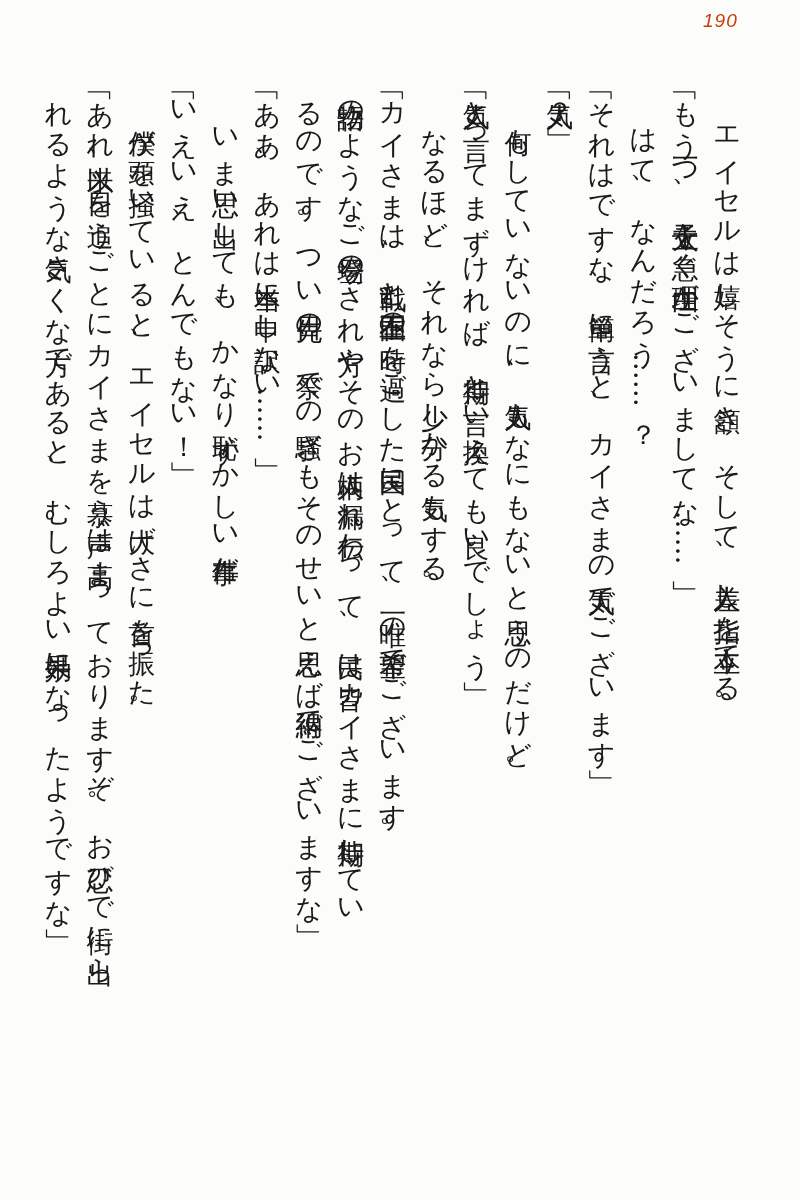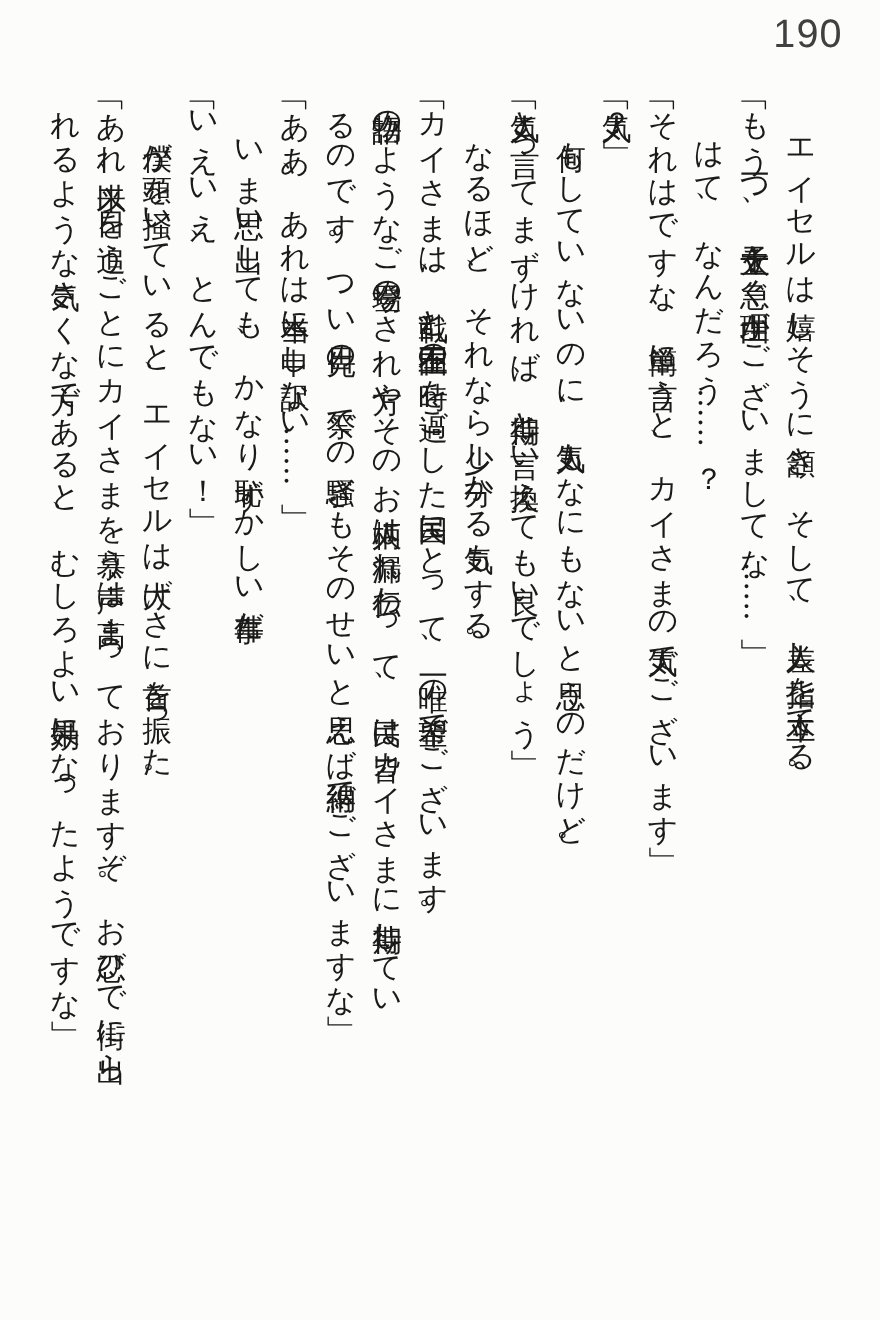--- a/index.html
+++ b/index.html
@@ -11,24 +11,25 @@
     height: 1200px;
     position: relative;
     overflow: hidden;
     background: #fcfcfa;
     font-family: "DejaVu Serif", "Liberation Serif", serif;
   }
   .page-number {
     position: absolute;
     top: 10px;
     left: 703px;
-    font-size: 36px;
+    font-size: 19px;
     letter-spacing: 1px;
-    color: #404040;
+    color: #c2410c;
     font-family: "Liberation Sans", "DejaVu Sans", sans-serif;
+    font-style: italic;
   }
   .text-block {
     position: absolute;
     top: 83px;
     right: 52px;
     height: 1086px;
     writing-mode: vertical-rl;
     text-orientation: mixed;
     color: #1a1a1a;
     font-size: 27px;

